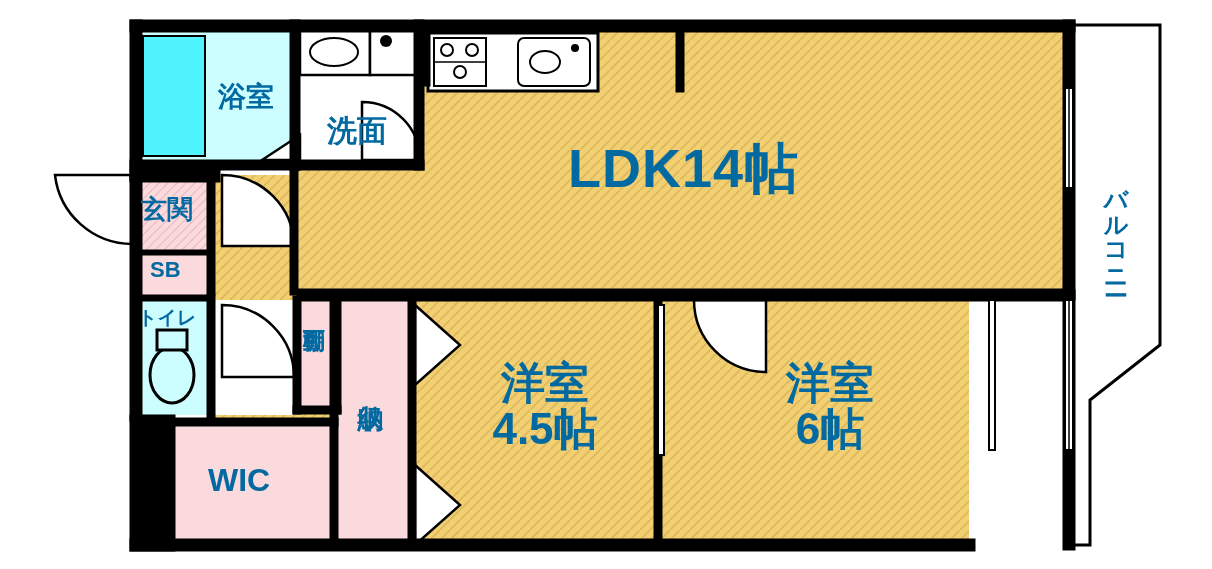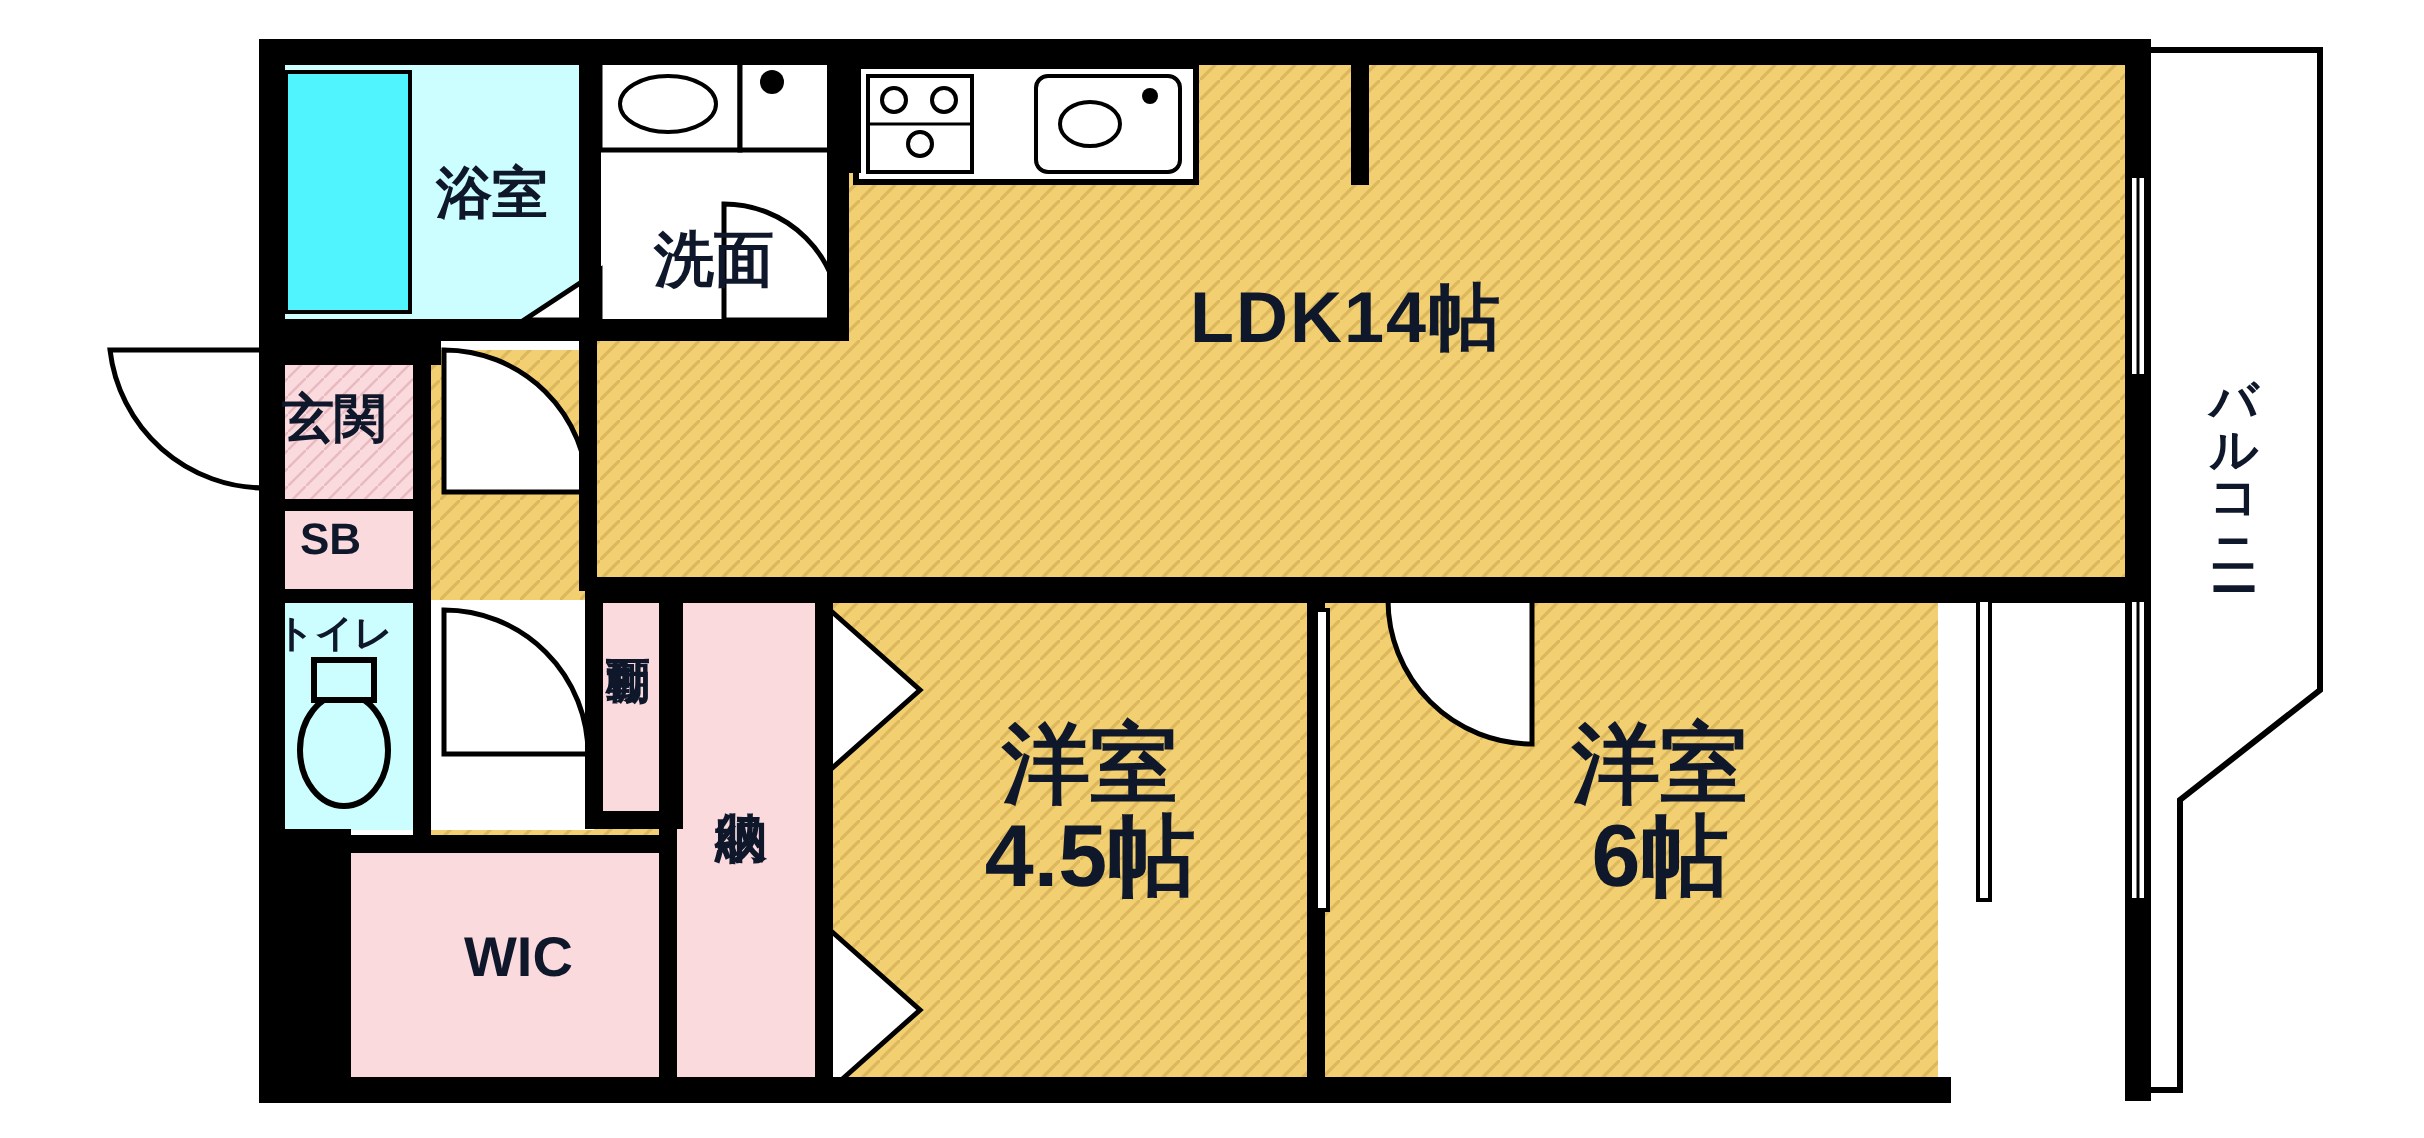--- a/index.html
+++ b/index.html
@@ -14,21 +14,21 @@
     overflow: hidden;
   }
   #floorplan {
     position: relative;
     width: 1212px;
     height: 569px;
     background: #ffffff;
   }
   .lbl {
     position: absolute;
-    color: #0f172a;
+    color: #0369a1;
     font-family: "Liberation Sans", sans-serif;
     font-weight: bold;
     line-height: 1.05;
     text-align: center;
     white-space: pre;
     user-select: none;
   }
   .vert {
     writing-mode: vertical-rl;
     text-orientation: upright;
@@ -175,39 +175,39 @@
 
       <rect x="1065" y="300" width="8" height="150" fill="#ffffff" stroke="#000" stroke-width="2"></rect>
       <line x1="1069" y1="300" x2="1069" y2="450" stroke="#000" stroke-width="1.5"></line>
 
       <rect x="989" y="300" width="6" height="150" fill="#ffffff" stroke="#000" stroke-width="2"></rect>
 
       <rect x="658" y="305" width="6" height="150" fill="#ffffff" stroke="#000" stroke-width="2"></rect>
     </g>
   </svg>
 
-  <div class="lbl" style="left:595px; top:140px; font-size:36px; letter-spacing:1px;text-align:right;">LDK14帖</div>
+  <div class="lbl" style="left:568px; top:140px; font-size:54px; letter-spacing:1px;text-align:right;">LDK14帖</div>
 
   <div class="lbl" style="left:470px; top:360px; font-size:44px; width:150px;">洋室
 4.5帖</div>
 
   <div class="lbl" style="left:765px; top:360px; font-size:44px; width:130px;">洋室
 6帖</div>
 
   <div class="lbl" style="left:218px; top:82px; font-size:28px;">浴室</div>
 
   <div class="lbl" style="left:327px; top:115px; font-size:30px;">洗面</div>
 
   <div class="lbl" style="left:141px; top:196px; font-size:26px;">玄関</div>
 
   <div class="lbl" style="left:150px; top:258px; font-size:22px;">SB</div>
 
   <div class="lbl" style="left:138px; top:308px; font-size:19px;">トイレ</div>
 
-  <div class="lbl" style="left:232px; top:464px; font-size:28px;">WIC</div>
+  <div class="lbl" style="left:208px; top:464px; font-size:32px;">WIC</div>
 
   <div class="lbl vert" style="left:358px; top:385px; font-size:26px;">収納</div>
 
   <div class="lbl vert" style="left:303px; top:312px; font-size:22px;">可動棚</div>
 
   <div class="lbl vert" style="left:1104px; top:173px; font-size:24px;">バルコニー</div>
 
 </div>
 
 </body></html>

